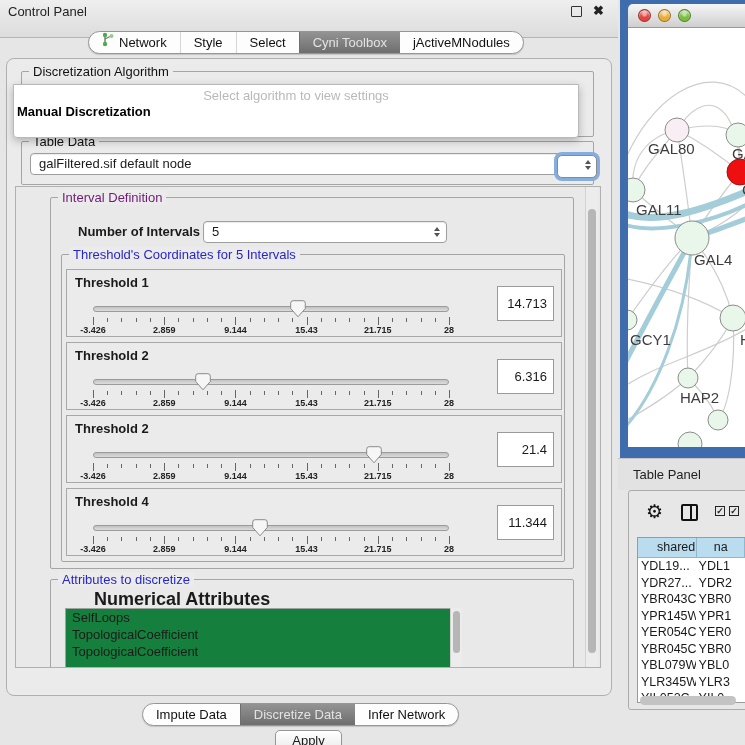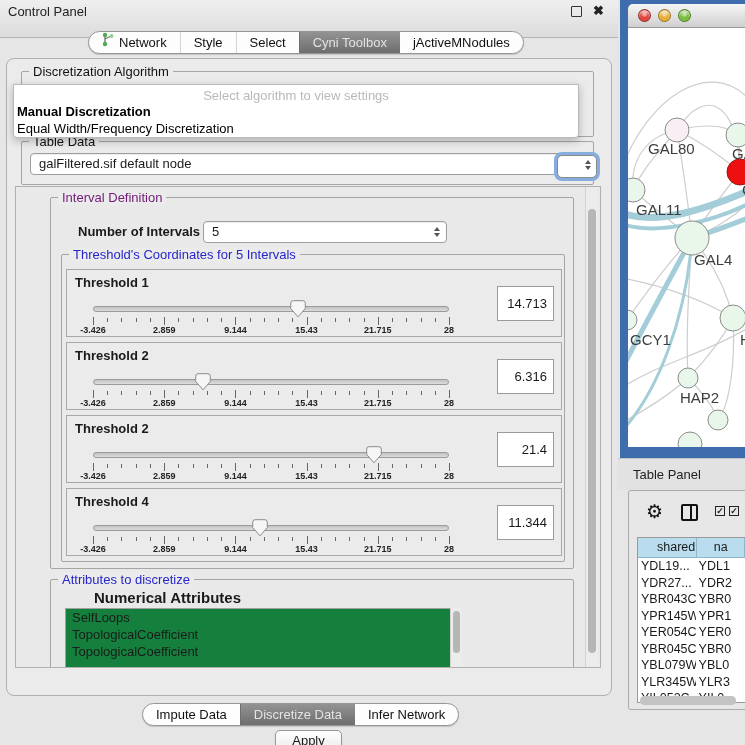--- a/index.html
+++ b/index.html
@@ -174,21 +174,20 @@
         <span class="arrows">
             <i class="up"></i>
             <i class="dn"></i>
           </span>
       </div>
     </div>
 
     <div id="algo-popup" style="left:6px; top:25px;">
       <div class="hint">Select algorithm to view settings</div>
       <div class="opt bold">Manual Discretization</div>
-      <div class="opt">Equal Width/Frequency Discretization</div>
     </div>
 
     <div id="viewport" style="left:8px; top:127px;">
 
       <div class="group" style="left:34px; top:10px; width:524px; height:372px;">
         <span class="legend green">Interval Definition</span>
 
         <span style="position:absolute; left:27px; top:26px; font-size:13px; font-weight:bold;">Number of Intervals</span>
         <div class="combo" style="left:152px; top:23px; width:244px; height:22px;">
           <span>5</span>
@@ -384,21 +383,21 @@
                     </svg></div>
                 </div>
                 <div class="thr-value">11.344</div>
               </div>
             </div>
         </div>
       </div>
 
       <div class="group" style="left:34px; top:392px; width:524px; height:95px;">
         <span class="legend blue">Attributes to discretize</span>
-        <span style="position:absolute; left:7px; top:9px; font-size:15px; font-weight:bold;padding-left:36px;">Numerical Attributes</span>
+        <span style="position:absolute; left:7px; top:9px; font-size:18px; font-weight:bold;padding-left:36px;">Numerical Attributes</span>
         <div id="attr-list" style="left:14px; top:28px; width:397px; height:60px;">
             <div class="row">SelfLoops</div>
             <div class="row">TopologicalCoefficient</div>
             <div class="row">TopologicalCoefficient</div>
           </div>
         <div class="vscroll" style="left:399px; top:28px; width:12px; height:60px;">
           <div class="thumb" style="top:3px; height:42px;"></div>
         </div>
       </div>
 

